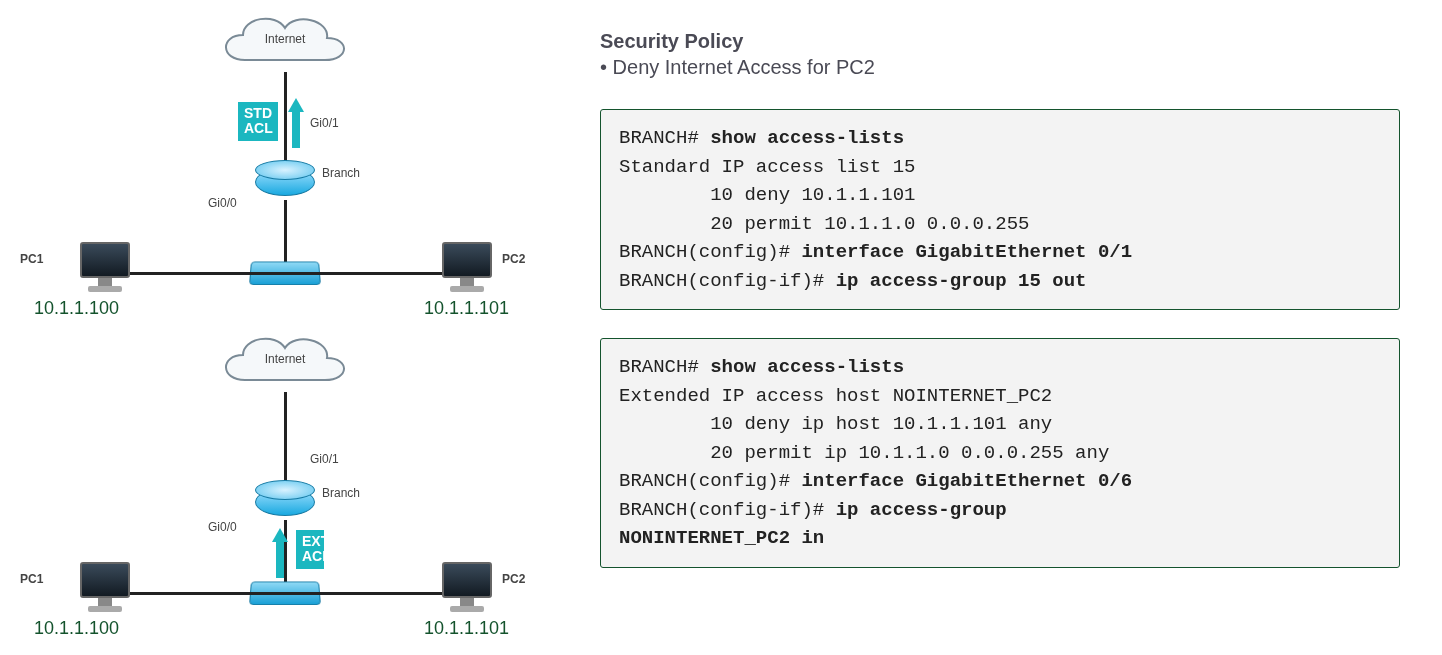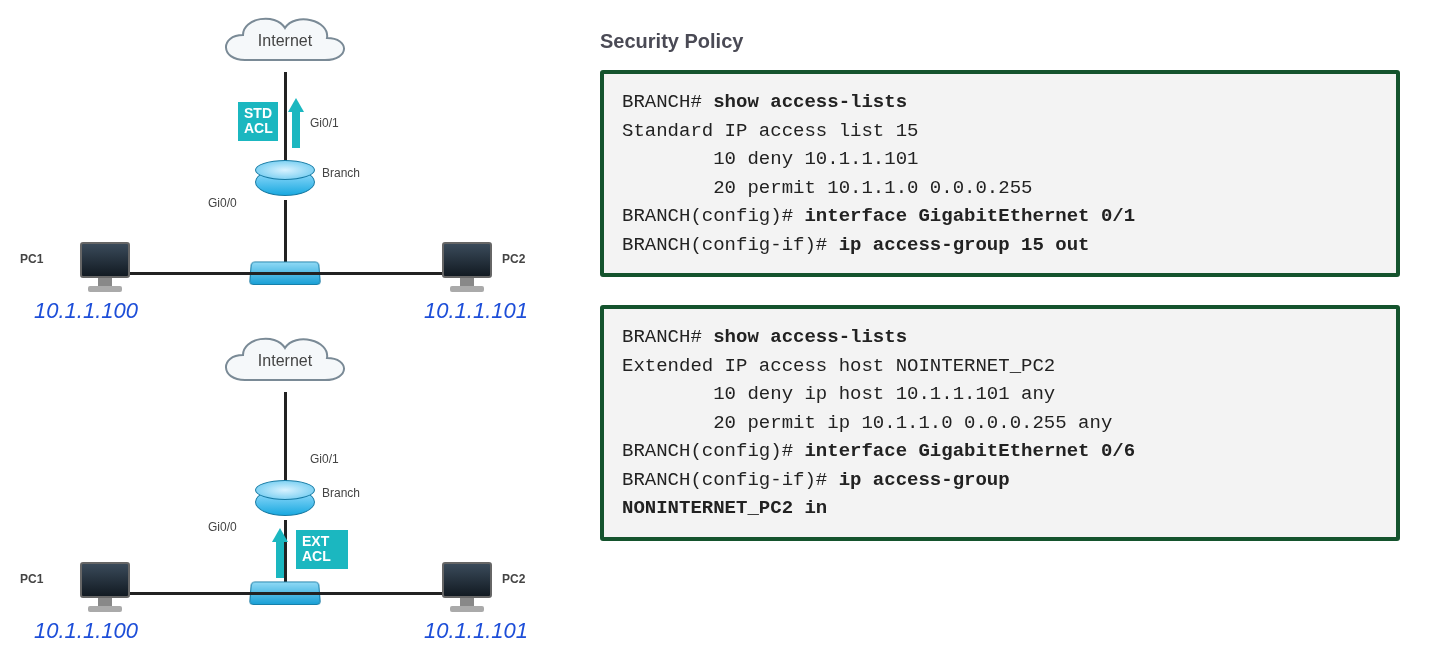--- a/index.html
+++ b/index.html
@@ -21,31 +21,31 @@
   }
   .right {
     width: 800px;
     padding-top: 20px;
   }
   
   .policy-head {
     color: #4a4a55;
     font-weight: bold;
     font-size: 20px;
-    margin-bottom: 17px;
+    margin-bottom: 3px;
   }
   .policy-item {
     color: #4a4a55;
     font-size: 20px;
     margin-bottom: 30px;
   }
   
   .term {
     background: #f3f3f3;
-    border: 4px solid #14532d;
+    border: 1px solid #14532d;
     border-radius: 3px;
     padding: 14px 18px;
     font-family: "Courier New", monospace;
     font-size: 19px;
     line-height: 1.5;
     margin-bottom: 28px;
     white-space: pre;
     color: #222;
   }
   .term b { font-weight: bold; }
@@ -54,35 +54,35 @@
     position: relative;
     width: 550px;
     height: 320px;
   }
   .label {
     position: absolute;
     font-size: 12px;
     color: #444;
   }
   .label.bold { font-weight: 700; }
-  .ip { color: #1d4ed8; font-size: 22px; font-style: italic; }
+  .ip { color: #14532d; font-size: 18px; }
   
   .cloud {
     position: absolute;
     width: 140px;
     height: 64px;
     top: 0;
     left: 205px;
   }
   .cloud svg { width: 100%; height: 100%; }
   .cloud-text {
     position: absolute;
     top: 22px; left: 0; right: 0;
     text-align: center;
-    font-size: 16px;
+    font-size: 12px;
     color: #444;
   }
   
   .router {
     position: absolute;
     width: 60px; height: 44px;
     left: 245px; top: 150px;
   }
   .router .disk {
     width: 60px; height: 28px;
@@ -250,21 +250,21 @@
       <div class="label" style="left:312px; top:156px;">Branch</div>
       <div class="label" style="left:198px; top:190px;">Gi0/0</div>
 
       <div class="vline" style="left:274px; top:190px; height:64px;"></div>
 
       <div class="arrow up" style="left:262px; top:198px;">
         <div class="head"></div>
           <div class="shaft"></div>
       </div>
 
-      <div class="acltag" style="left:286px; top:200px; width:52px;">
+      <div class="acltag" style="left:286px; top:200px; width:28px;">
         <span>EXT</span><br>
         <span>ACL</span>
       </div>
 
       <div class="switch"></div>
 
       <div class="hline" style="left:96px; top:262px; width:360px;"></div>
 
       <div class="pc" style="left:66px; top:232px;">
         <div class="screen"></div>
@@ -280,20 +280,21 @@
           <div class="base"></div>
       </div>
       <div class="label bold" style="left:492px; top:242px;">PC2</div>
       <div class="label ip" style="left:414px; top:288px;">10.1.1.101</div>
     </div>
 
   </div>
 
   <div class="right">
     <div class="policy-head">Security Policy</div>
+    <div class="policy-item">• Deny Internet Access for PC2</div>
 
     <div class="term"><span>BRANCH# </span><b>show access-lists</b>
 <span>Standard IP access list 15</span>
 <span>        10 deny 10.1.1.101</span>
 <span>        20 permit 10.1.1.0 0.0.0.255</span>
 <span>BRANCH(config)# </span><b>interface GigabitEthernet 0/1</b>
 <span>BRANCH(config-if)# </span><b>ip access-group 15 out</b></div>
 
     <div class="term"><span>BRANCH# </span><b>show access-lists</b>
 <span>Extended IP access host NOINTERNET_PC2</span>

